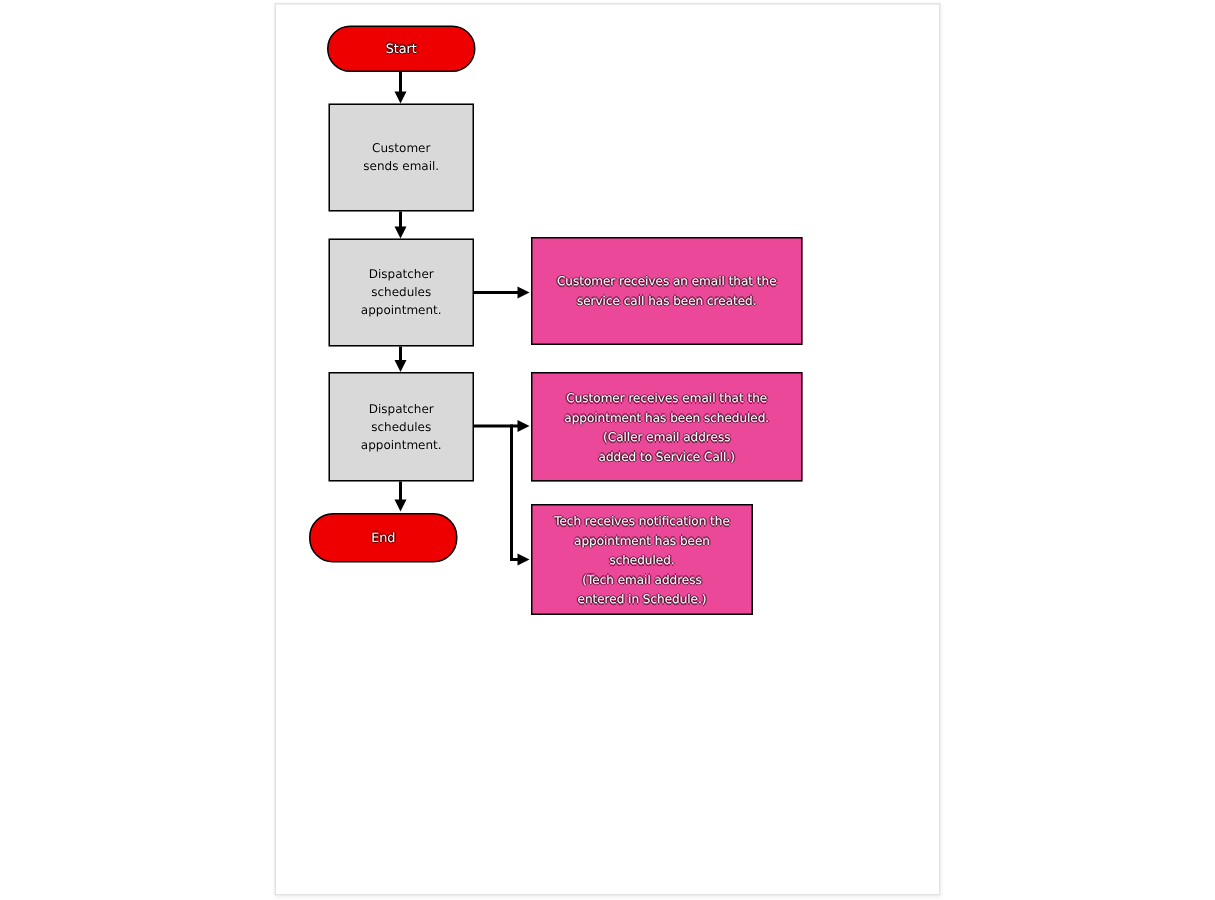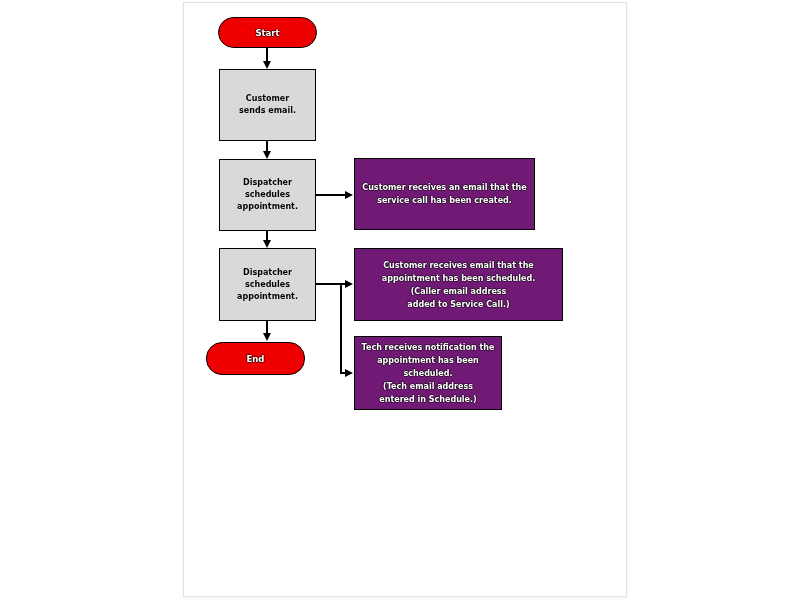--- a/index.html
+++ b/index.html
@@ -25,21 +25,21 @@
     border: 1px solid #e2e2e2;
     box-shadow: 0 1px 3px rgba(0,0,0,0.07);
   }
   .node {
     position: absolute;
     box-sizing: border-box;
     display: flex;
     align-items: center;
     justify-content: center;
     text-align: center;
-    font-weight: bold;
+    font-weight: normal;
     border: 1.5px solid #000000;
   }
   .node .lbl {
     white-space: pre-line;
     display: block;
     width: 100%;
   }
   .terminator {
     background: #ee0000;
     border-radius: 16px;
@@ -49,35 +49,35 @@
                  0 -1px rgba(0,0,0,0.55), 0 1px rgba(0,0,0,0.55);
   }
   .process {
     background: #d9d9d9;
     color: #000000;
     font-size: 8px;
     line-height: 12px;
     text-shadow: 0 0 1px rgba(255,255,255,0.8);
   }
   .notify {
-    background: #701a75;
+    background: #ec4899;
     color: #ffffff;
     font-size: 8px;
     line-height: 13px;
     padding: 0 6px;
     text-shadow: -1px 0 rgba(0,0,0,0.5), 1px 0 rgba(0,0,0,0.5),
                  0 -1px rgba(0,0,0,0.5), 0 1px rgba(0,0,0,0.5);
   }
   
   #node-start { left: 218px; top: 17px;  width: 99px;  height: 31px; }
   #node-p1    { left: 219px; top: 69px;  width: 97px;  height: 72px; }
   #node-p2    { left: 219px; top: 159px; width: 97px;  height: 72px; }
   #node-d1    { left: 354px; top: 158px; width: 181px; height: 72px; }
   #node-p3    { left: 219px; top: 248px; width: 97px;  height: 73px; }
-  #node-d2    { left: 354px; top: 248px; width: 209px; height: 73px; }
+  #node-d2    { left: 354px; top: 248px; width: 181px; height: 73px; }
   #node-d3    { left: 354px; top: 336px; width: 148px; height: 74px; }
   #node-end   { left: 206px; top: 342px; width: 99px;  height: 33px; }
   
   .line { position: absolute; background: #000000; }
   #l-start-p1 { left: 266px; top: 48px;  width: 2px;  height: 14px; }
   #l-p1-p2    { left: 266px; top: 141px; width: 2px;  height: 11px; }
   #l-p2-p3    { left: 266px; top: 231px; width: 2px;  height: 10px; }
   #l-p3-end   { left: 266px; top: 321px; width: 2px;  height: 13px; }
   #l-p2-d1    { left: 316px; top: 194px; width: 30px; height: 2px;  }
   #l-p3-d2    { left: 316px; top: 283px; width: 30px; height: 2px;  }

